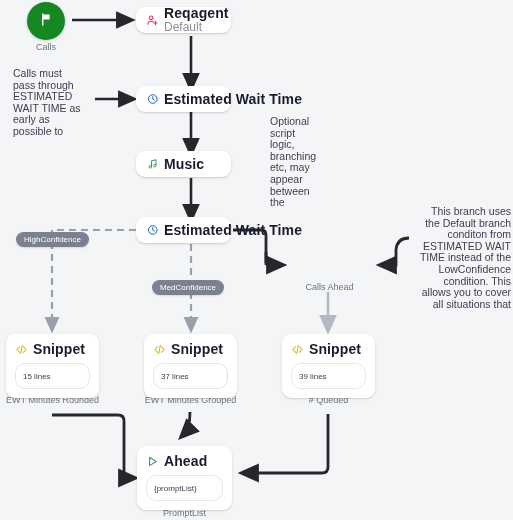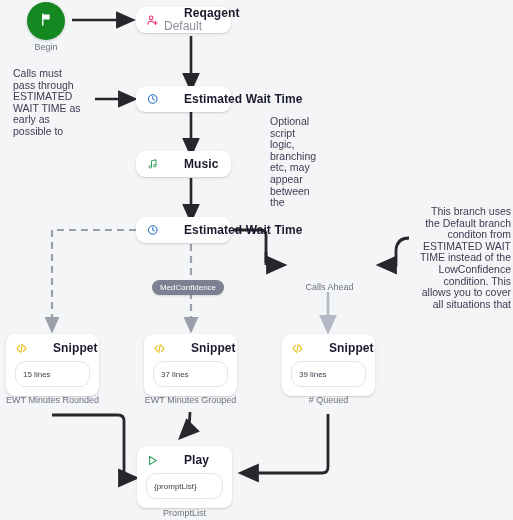--- a/index.html
+++ b/index.html
@@ -25,26 +25,25 @@
     position: absolute;
     background: #ffffff;
     border-radius: 9px;
     box-shadow: 0 1px 3px rgba(16,24,40,.13), 0 1px 1px rgba(16,24,40,.06);
     display: flex;
     align-items: center;
     padding: 0 10px;
     z-index: 5;
   }
   .node-title {
-    font-size: 12px;
+    font-size: 14px;
     font-weight: bold;
     color: #1b1b2f;
     letter-spacing: .1px;
     white-space: nowrap;
-    margin-left: 20px;
   }
   .node-sub {
     font-size: 12px;
     color: #8b8f99;
     white-space: nowrap;
     line-height: 1.15;
   }
   .node-ico {
     width: 13px; height: 13px;
     margin-right: 5px;
@@ -167,21 +166,21 @@
   </svg>
 
   <div id="begin-node">
     <span>
       <svg width="15" height="15" viewBox="0 0 24 24" fill="none">
         <path d="M6 3v18" stroke="#ffffff" stroke-width="2.2" stroke-linecap="round"></path>
         <path d="M6 4h11v8H6z" fill="#ffffff"></path>
       </svg>
     </span>
   </div>
-  <div class="caption" style="left:16px; top:42px; width:60px;">Begin</div>
+  <div class="caption" style="left:16px; top:42px; width:60px;">Calls</div>
 
   <div class="node" style="left:136px; top:7px; width:95px; height:26px;">
     <span class="node-ico">
       <svg width="13" height="13" viewBox="0 0 24 24" fill="none">
         <circle cx="9.5" cy="7" r="3.4" stroke="#f0266b" stroke-width="2"></circle>
         <path d="M3.6 19c0-3.3 2.7-5.6 5.9-5.6 1.6 0 3 .5 4.1 1.4" stroke="#f0266b" stroke-width="2" stroke-linecap="round"></path>
         <path d="M17.5 13.5v6M14.5 16.5h6" stroke="#f0266b" stroke-width="2" stroke-linecap="round"></path>
       </svg>
     </span>
     <span>
@@ -214,20 +213,21 @@
   <div class="node" style="left:136px; top:217px; width:95px; height:26px;">
     <span class="node-ico">
       <svg width="12" height="12" viewBox="0 0 24 24" fill="none">
         <circle cx="11.5" cy="12" r="8.6" stroke="#1565c0" stroke-width="2"></circle>
         <path d="M11.5 7.2V12l3.3 2" stroke="#1565c0" stroke-width="2" stroke-linecap="round"></path>
       </svg>
     </span>
     <span class="node-title">Estimated Wait Time</span>
   </div>
 
+  <div class="pill" style="left:16px; top:232px;">HighConfidence</div>
   <div class="pill" style="left:152px; top:280px;">MedConfidence</div>
 
   <div class="caption" style="left:282px; top:282px; width:95px;">Calls Ahead</div>
 
   <div class="stack" style="left:6px; top:334px; width:93px;">
     <div class="stack-head">
       <span class="node-ico">
         <svg width="13" height="13" viewBox="0 0 24 24" fill="none">
           <path d="M8.4 6.6L3.4 12l5 5.4M15.6 6.6l5 5.4-5 5.4M13.4 4.4l-2.8 15.2" stroke="#e6b800" stroke-width="2" stroke-linecap="round" stroke-linejoin="round"></path>
         </svg>
@@ -264,21 +264,21 @@
   </div>
   <div class="caption" style="left:276px; top:395px; width:105px;"># Queued</div>
 
   <div class="stack" style="left:137px; top:446px; width:95px;">
     <div class="stack-head">
       <span class="node-ico">
         <svg width="13" height="13" viewBox="0 0 24 24" fill="none">
           <path d="M6.6 4.4L18.8 12 6.6 19.6z" stroke="#2f9e5e" stroke-width="2" stroke-linejoin="round"></path>
         </svg>
       </span>
-      <span class="node-title">Play</span>
+      <span class="node-title">Ahead</span>
     </div>
     <div class="stack-body">{promptList}</div>
   </div>
   <div class="caption" style="left:132px; top:508px; width:105px;">PromptList</div>
 
   <div class="note" style="left:270px; top:116px; width:50px;">Optional script logic, branching etc,  may appear between the</div>
 
   <div class="note" style="left:13px; top:68px; width:72px;">Calls must pass through ESTIMATED WAIT TIME as early as possible to</div>
 
   <div class="note" style="left:418px; top:206px; width:93px;text-align:right;">This branch uses the Default branch conditon from ESTIMATED WAIT TIME instead of the LowConfidence condition. This allows you to cover all situations that</div>

